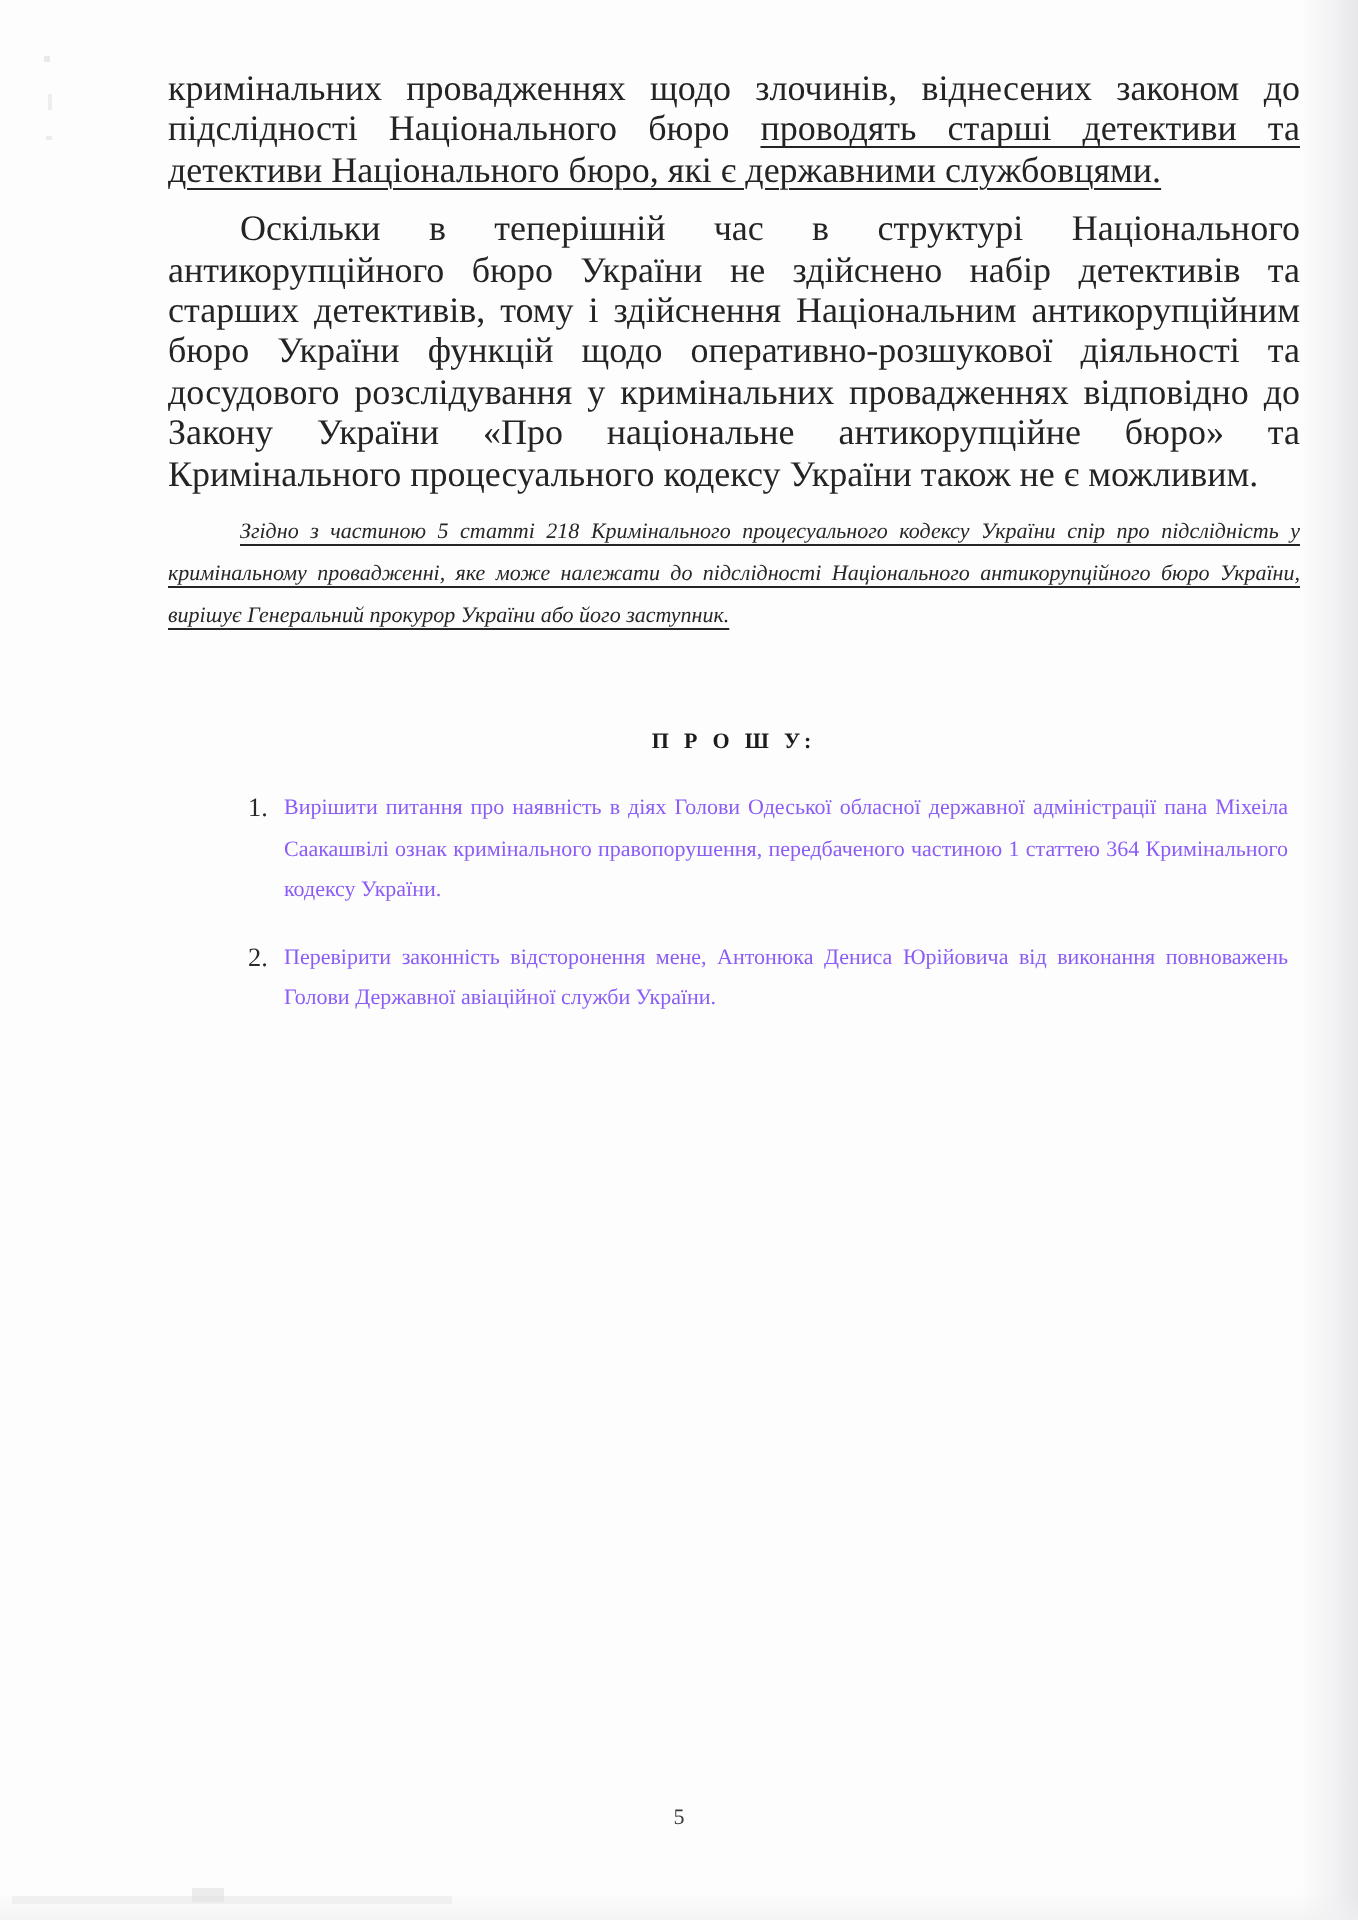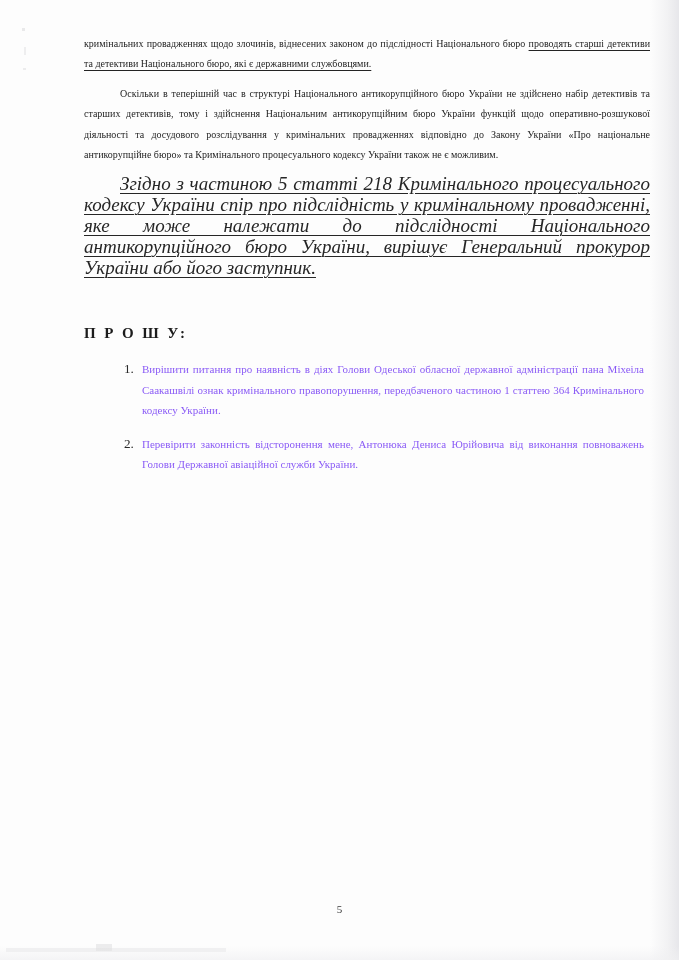--- a/index.html
+++ b/index.html
@@ -57,21 +57,21 @@
   
   .doc-body {
     position: absolute;
     left: 84px;
     top: 34px;
     width: 566px;
   }
 
   p.para {
     margin: 0 0 0 0;
-    font-size: 10px;
+    font-size: 18px;
     line-height: 20.4px;
     text-align: justify;
     text-justify: inter-word;
     color: #242424;
   }
   p.para.indent { text-indent: 36px; }
 
   .gap-sm { height: 9px; }
   .gap-md { height: 17px; }
   .gap-lg { height: 30px; }
@@ -80,37 +80,37 @@
   
   .underline-run {
     text-decoration: underline;
     text-underline-offset: 2.5px;
     text-decoration-thickness: 1px;
   }
 
   
   p.legal-quote {
     margin: 0;
-    font-size: 19px;
+    font-size: 11px;
     line-height: 20.8px;
     text-align: justify;
     text-indent: 36px;
     font-style: italic;
     text-decoration: underline;
     text-underline-offset: 3px;
     text-decoration-thickness: 1px;
     color: #262626;
   }
 
   
   .request-heading {
     margin: 0;
-    text-align: left;
+    text-align: center;
     font-weight: bold;
-    font-size: 15px;
+    font-size: 11px;
     letter-spacing: 2.4px;
     color: #1c1c1c;
   }
 
   
   .request-list {
     margin: 0;
     padding: 0;
     list-style: none;
   }

